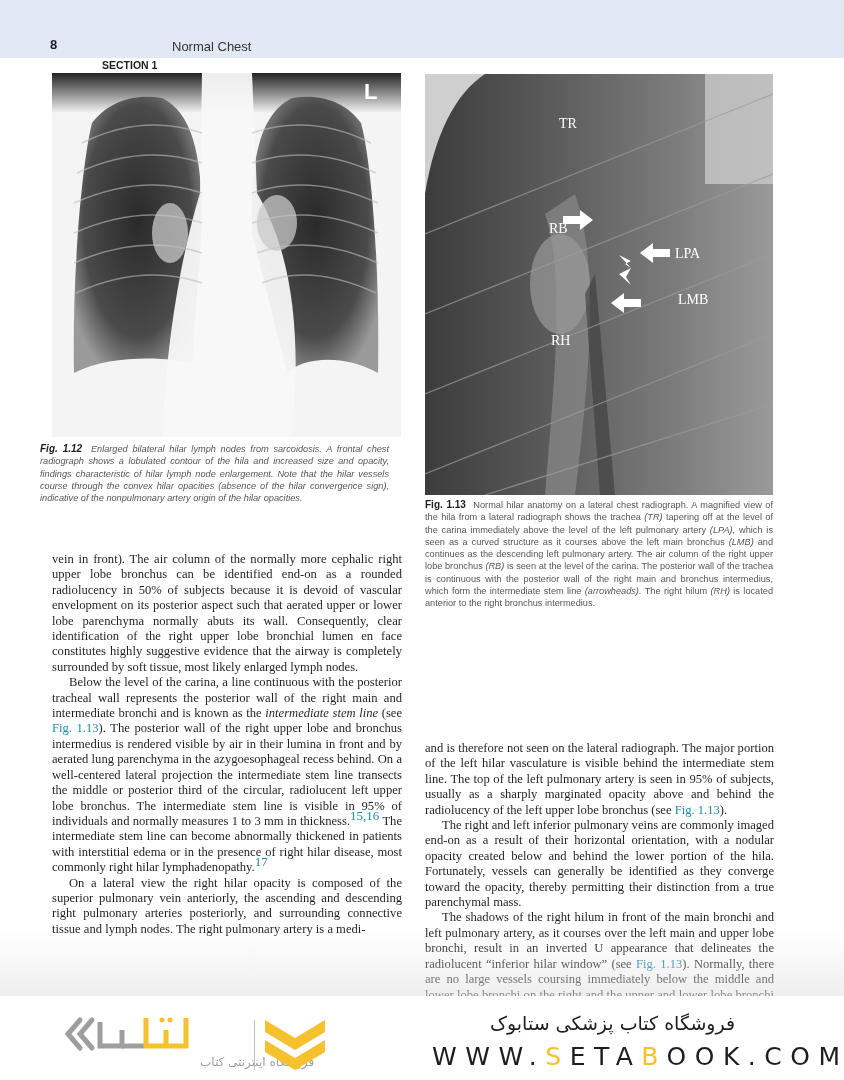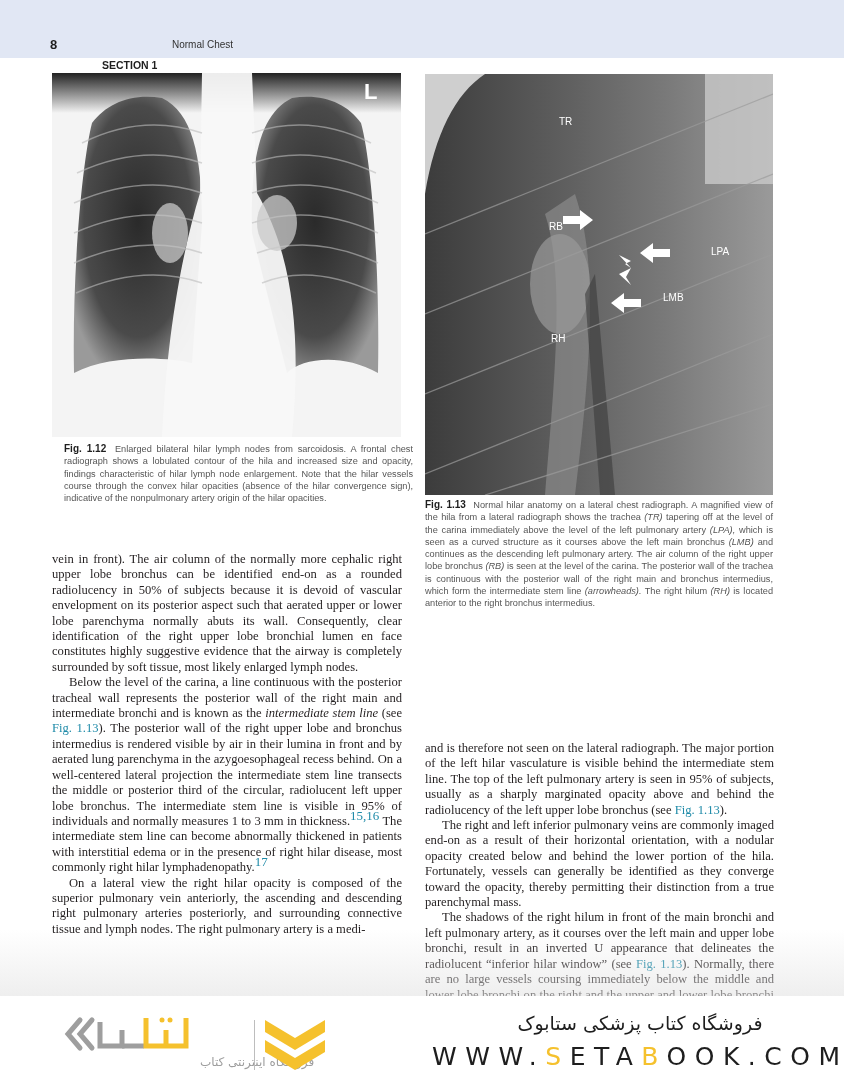--- a/index.html
+++ b/index.html
@@ -13,45 +13,45 @@
   .page-num {
     position: absolute; left: 50px; top: 37px;
     font-family: "Liberation Sans", sans-serif; font-weight: bold; font-size: 13px; color: #1e1e1e;
   }
   .section-label {
     position: absolute; left: 102px; top: 39px;
     font-family: "Liberation Sans", sans-serif; font-weight: bold; font-size: 10.5px; color: #1e1e1e; margin-top: 20px;
   }
   .section-title {
     position: absolute; left: 172px; top: 39px;
-    font-family: "Liberation Sans", sans-serif; font-size: 10px; color: #333;
+    font-family: "Liberation Sans", sans-serif; font-size: 13px; color: #333;
   }
 
   
   .fig-left {
     position: absolute; left: 52px; top: 73px; width: 349px; height: 364px;
     background: #f6f6f6; overflow: hidden;
   }
   .fig-right {
     position: absolute; left: 425px; top: 74px; width: 348px; height: 421px;
     background: #6f6f6f; overflow: hidden;
   }
   .fig-left svg, .fig-right svg { display: block; width: 100%; height: 100%; }
 
   .xr-label {
-    position: absolute; color: #fff; font-family: Liberation Sans, sans-serif; font-size: 10px;
+    position: absolute; color: #fff; font-family: Liberation Serif, serif; font-size: 14px;
   }
 
   .caption {
     position: absolute; font-family: "Liberation Sans", sans-serif; font-size: 9.2px; line-height: 12.3px;
     color: #555; text-align: justify;
   }
   .caption .fig-no { font-weight: bold; color: #1e1e1e; font-size: 10px; margin-right: 4px; }
   .caption i { }
-  .cap-left { left: 64px; top: 443px; width: 349px; }
+  .cap-left { left: 40px; top: 443px; width: 349px; font-style: italic; }
   .cap-right { left: 425px; top: 499px; width: 348px; }
 
   .col {
     position: absolute; font-size: 12.6px; line-height: 15.4px; text-align: justify; color: #231f20;
   }
   .col-left { left: 52px; top: 552px; width: 350px; }
   .col-right { left: 425px; top: 693px; width: 349px; margin-top: 48px; }
   .col p { text-indent: 0; }
   .col p.indent { text-indent: 17px; }
   .col .ref { color: #1e8aa8; }
@@ -64,21 +64,21 @@
     pointer-events: none;
   }
   .footer {
     position: absolute; left: 0; top: 996px; width: 844px; height: 84px; background: #ffffff;
   }
   .logo-svg { position: absolute; left: 60px; top: 1012px; }
   .footer-divider {
     position: absolute; left: 254px; top: 1020px; width: 1px; height: 50px; background: #bdbdbd;
   }
   .store-fa {
-    position: absolute; left: 490px; top: 1012px; width: 300px; text-align: center; direction: rtl;
+    position: absolute; left: 490px; top: 1012px; width: 300px; text-align: left; direction: rtl;
     font-family: "DejaVu Sans", sans-serif; font-size: 19px; color: #1e1e1e;
   }
   .store-url {
     position: absolute; left: 432px; top: 1042px;
     font-family: "DejaVu Sans", sans-serif; font-size: 25px; letter-spacing: 8.5px; color: #1e1e1e;
   }
   .store-url .hl { color: #f5c12d; }
 </style>
 </head>
 <body>
@@ -156,23 +156,23 @@
     <g fill="#ffffff">
       <path d="M138,142 L155,142 L155,136 L168,146 L155,156 L155,150 L138,150 Z"></path>
       <path d="M245,175 L228,175 L228,169 L215,179 L228,189 L228,183 L245,183 Z"></path>
       <path d="M216,225 L199,225 L199,219 L186,229 L199,239 L199,233 L216,233 Z"></path>
       <path d="M194,181 L206,187 L200,190 L206,194 Z"></path>
       <path d="M194,200 L206,194 L201,203 L206,211 Z"></path>
     </g>
   </svg>
   <span class="xr-label" style="left:134px;top:42px;">TR</span>
   <span class="xr-label" style="left:124px;top:147px;">RB</span>
-  <span class="xr-label" style="left:250px;top:172px;margin-left:36px;">LPA</span>
+  <span class="xr-label" style="left:250px;top:172px;">LPA</span>
   <span class="xr-label" style="left:126px;top:218px;margin-top:41px;">RH</span>
-  <span class="xr-label" style="left:238px;top:218px;text-align:center;">LMB</span>
+  <span class="xr-label" style="left:253px;top:218px;text-align:center;">LMB</span>
 </div>
 <div class="caption cap-right">
   <span class="fig-no">Fig. 1.13</span>
   <span>Normal hilar anatomy on a lateral chest radiograph. A magnified view of the hila from a lateral radiograph shows the trachea </span><i>(TR)</i><span> tapering off at the level of the carina immediately above the level of the left pulmonary artery </span><i>(LPA),</i><span> which is seen as a curved structure as it courses above the left main bronchus </span><i>(LMB)</i><span> and continues as the descending left pulmonary artery. The air column of the right upper lobe bronchus </span><i>(RB)</i><span> is seen at the level of the carina. The posterior wall of the trachea is continuous with the posterior wall of the right main and bronchus intermedius, which form the intermediate stem line </span><i>(arrowheads).</i><span> The right hilum </span><i>(RH)</i><span> is located anterior to the right bronchus intermedius.</span>
 </div>
 
 <div class="col col-left">
   <p>vein in front). The air column of the normally more cephalic right upper lobe bronchus can be identified end-on as a rounded radiolucency in 50% of subjects because it is devoid of vascular envelopment on its posterior aspect such that aerated upper or lower lobe parenchyma normally abuts its wall. Consequently, clear identification of the right upper lobe bronchial lumen en face constitutes highly suggestive evidence that the airway is completely surrounded by soft tissue, most likely enlarged lymph nodes.</p>
   <p class="indent"><span>Below the level of the carina, a line continuous with the posterior tracheal wall represents the posterior wall of the right main and intermediate bronchi and is known as the </span><i>intermediate stem line</i><span> (see </span><span class="ref">Fig. 1.13</span><span>). The posterior wall of the right upper lobe and bronchus intermedius is rendered visible by air in their lumina in front and by aerated lung parenchyma in the azygoesophageal recess behind. On a well-centered lateral projection the intermediate stem line transects the middle or posterior third of the circular, radiolucent left upper lobe bronchus. The intermediate stem line is visible in 95% of individuals and normally measures 1 to 3 mm in thickness.</span><sup>15,16</sup><span> The intermediate stem line can become abnormally thickened in patients with interstitial edema or in the presence of right hilar disease, most commonly right hilar lymphadenopathy.</span><sup>17</sup></p>
   <p class="indent">On a lateral view the right hilar opacity is composed of the superior pulmonary vein anteriorly, the ascending and descending right pulmonary arteries posteriorly, and surrounding connective tissue and lymph nodes. The right pulmonary artery is a medi-</p>

